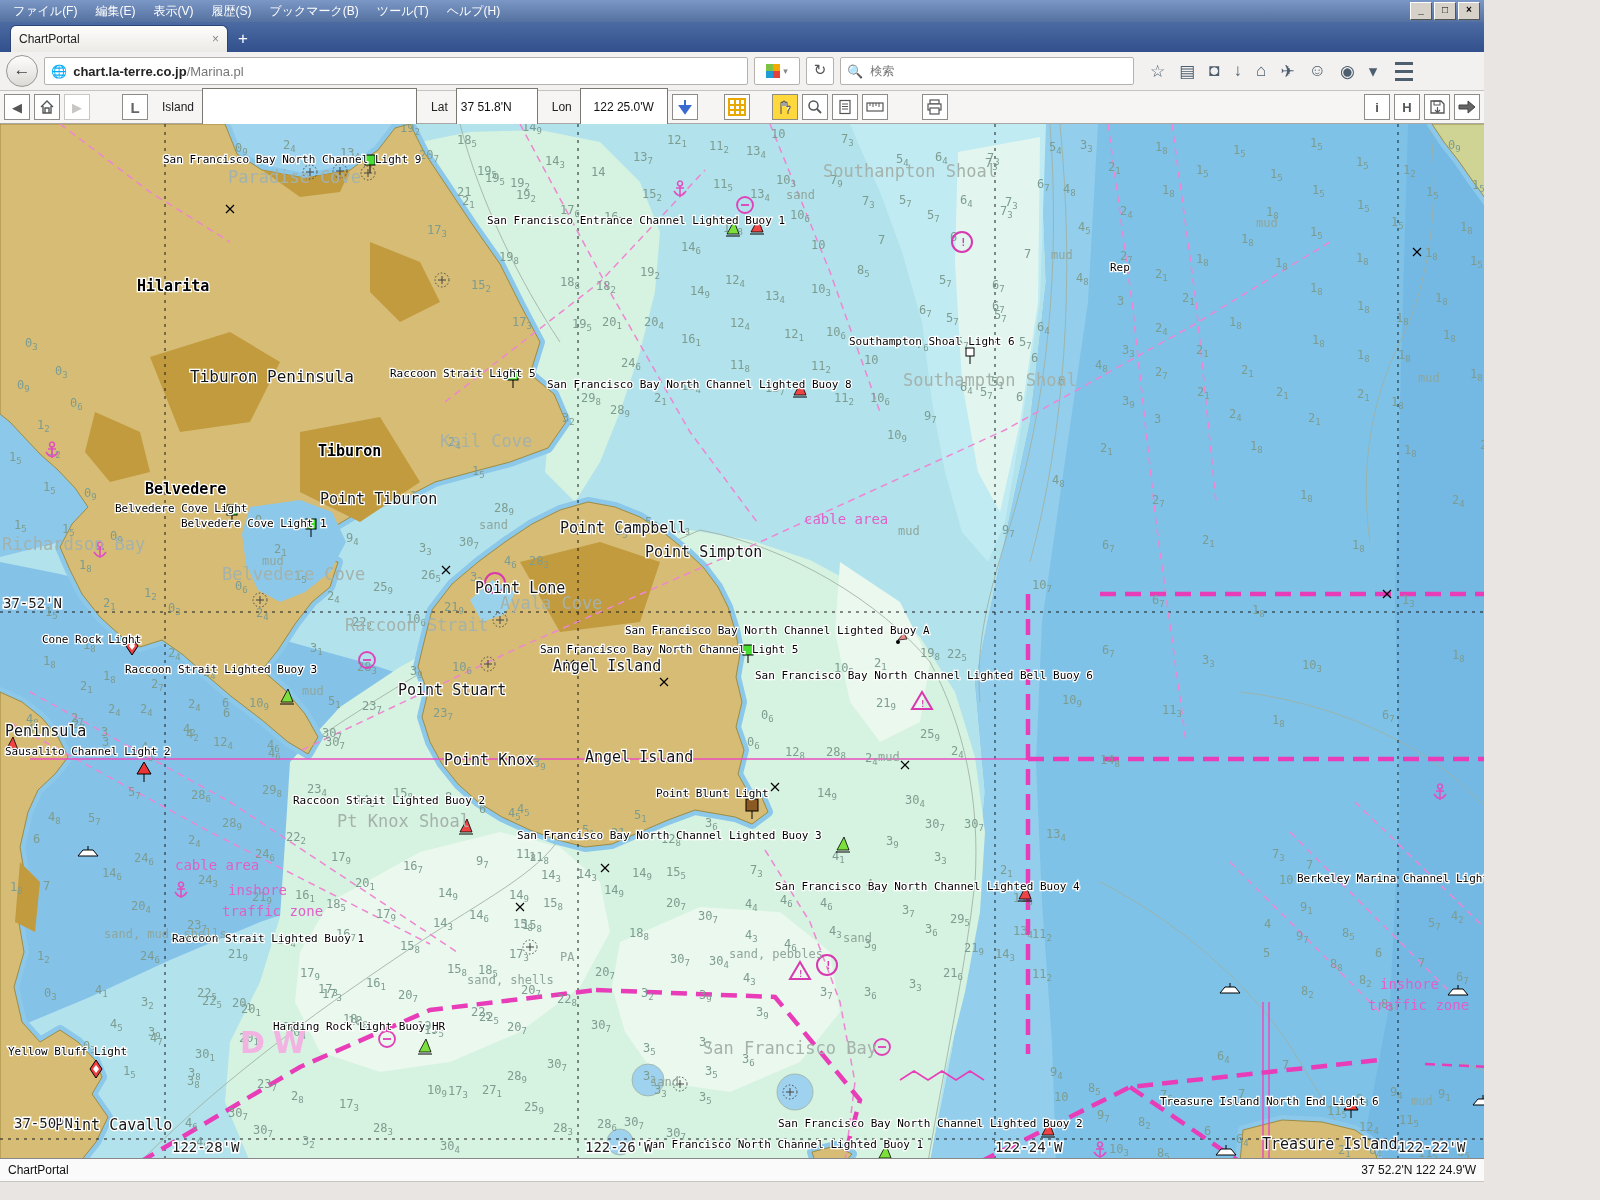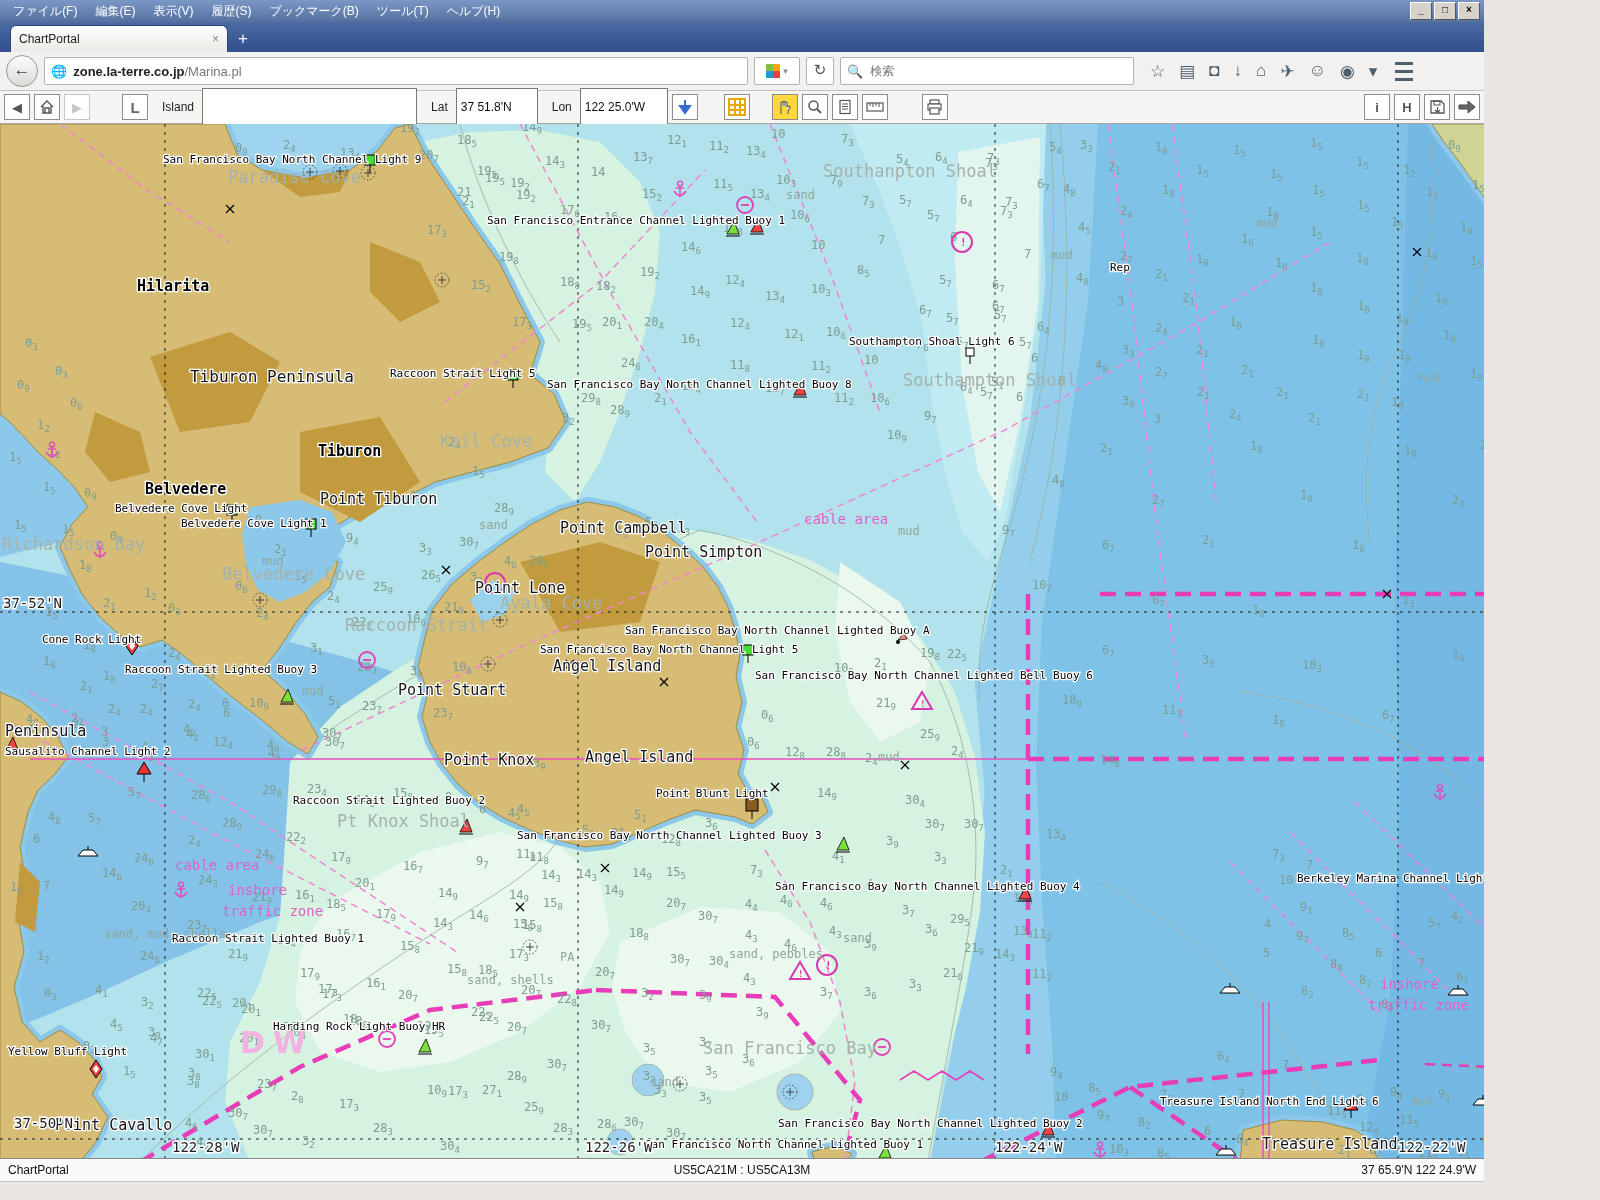--- a/index.html
+++ b/index.html
@@ -123,21 +123,21 @@
       <span>ChartPortal</span>
       <span class="tab-close">×</span>
     </div>
     <span class="newtab">+</span>
   </div>
 
   <div class="navbar">
     <div class="backbtn">←</div>
     <div class="urlbox">
       <span class="globe">🌐</span>
-      <span><span class="url-host">zone.la-terre.co.jp</span><span class="url-path">/Marina.pl</span></span>
+      <span><span class="url-host">chart.la-terre.co.jp</span><span class="url-path">/Marina.pl</span></span>
     </div>
     <div class="avgbox">
       <span class="avg">
           <i style="background:#7dc242"></i>
           <i style="background:#f7a800"></i>
           <i style="background:#1f9cd8"></i>
           <i style="background:#e5423d"></i>
         </span>
       <span style="color:#888;font-size:9px">▾</span>
     </div>
@@ -168,21 +168,21 @@
         </svg>
     </div>
     <div class="tbtn disabled">▶</div>
     <div style="width:24px"></div>
     <div class="tbtn lbl-btn">L</div>
     <span class="tb-label">Island</span>
     <input class="tb-input" style="width: 205px;" value="">
     <span class="tb-label">Lat</span>
     <input class="tb-input" style="width: 72px;" value="37 51.8'N">
     <span class="tb-label">Lon</span>
-    <input class="tb-input" style="width: 78px;" value="122 25.0'W">
+    <input class="tb-input" style="width: 78px; text-align: center;" value="122 25.0'W">
     <div class="tbtn">
       <svg width="16" height="16" viewBox="0 0 16 16">
           <path d="M8,1v8 M3,7l5,7 5,-7z" fill="#3a6ad0" stroke="#3a6ad0" stroke-width="2"></path>
         </svg>
     </div>
     <div style="width:18px"></div>
     <div class="tbtn">
         <span class="grid-ico"></span>
       </div>
     <div style="width:14px"></div>
@@ -1036,18 +1036,17 @@
     </div>
     <div class="zplus" style="top:96px">+</div>
     <div class="ztrack"></div>
     <div class="zhandle">
         <i></i>
       </div>
     <div class="zminus" style="top:356px">−</div>
   </div>
 
   <div class="statusbar">
-    <span class="status-center">US5CA21M : US5CA13M</span>
     <span class="status-left">ChartPortal</span>
-    <span class="status-right">37 65.9'N 122 24.9'W</span>
+    <span class="status-right">37 52.2'N 122 24.9'W</span>
   </div>
   <div class="footer"></div>
 </div>
 
 </body></html>

